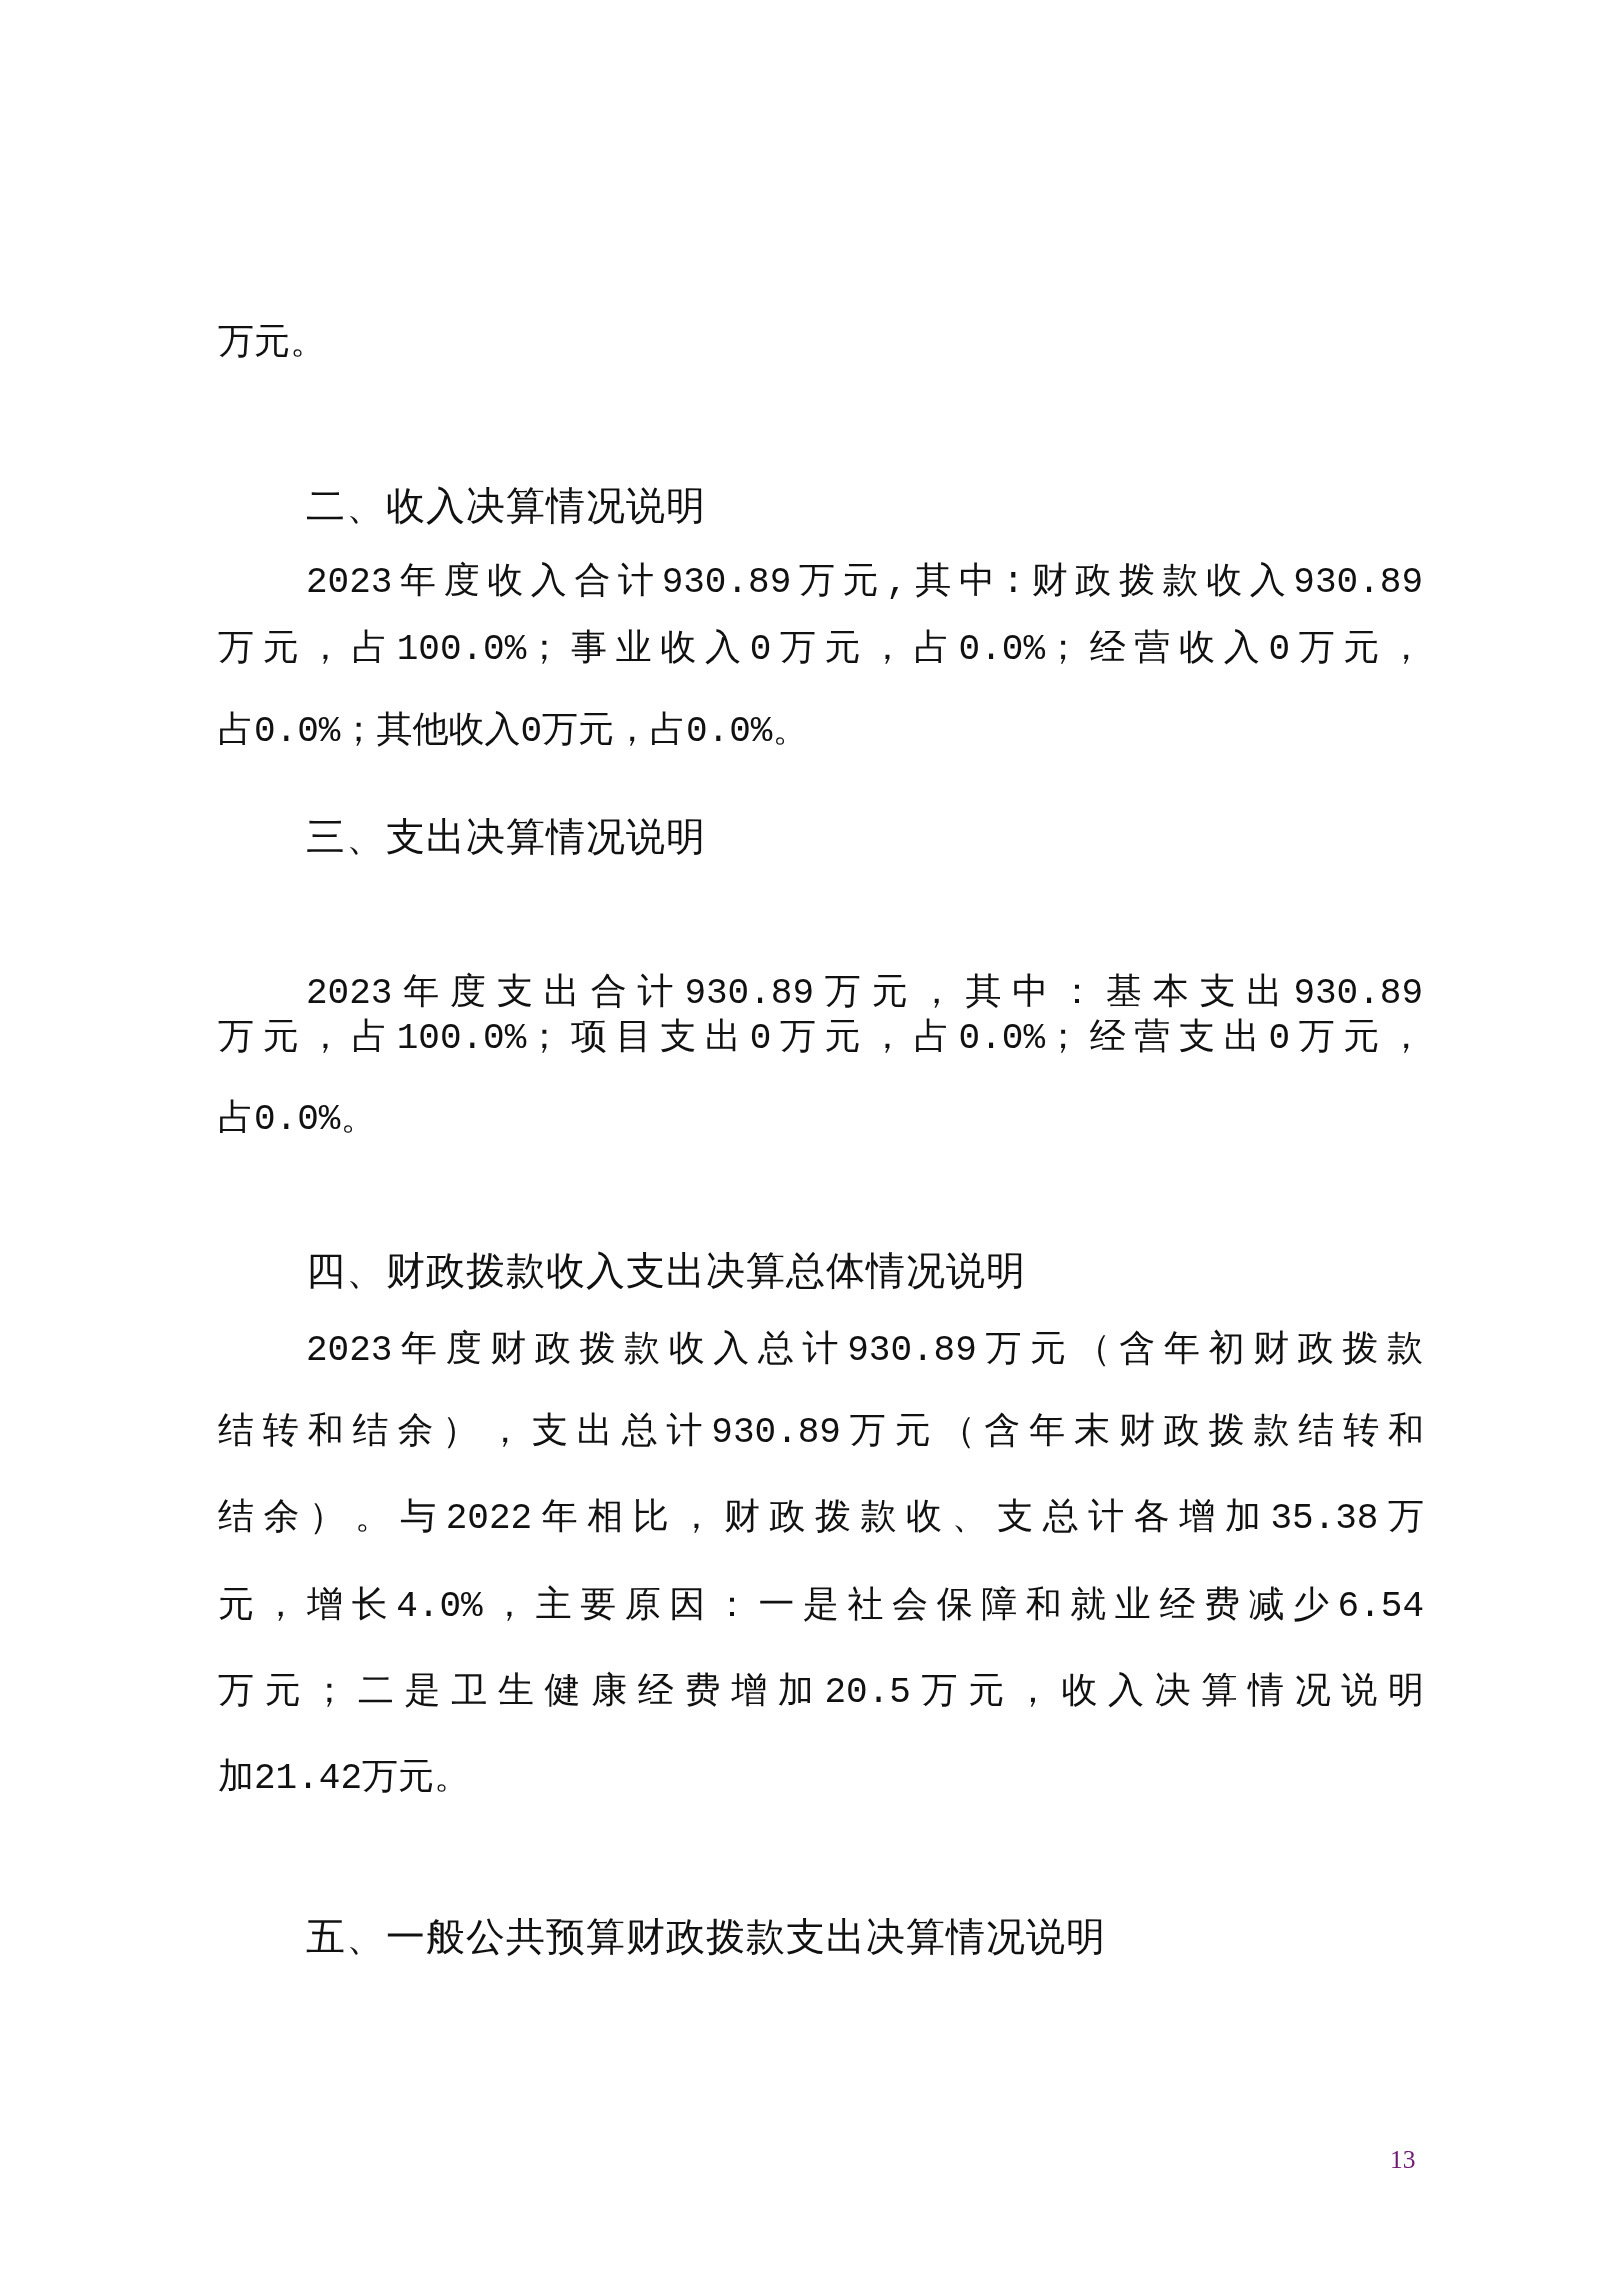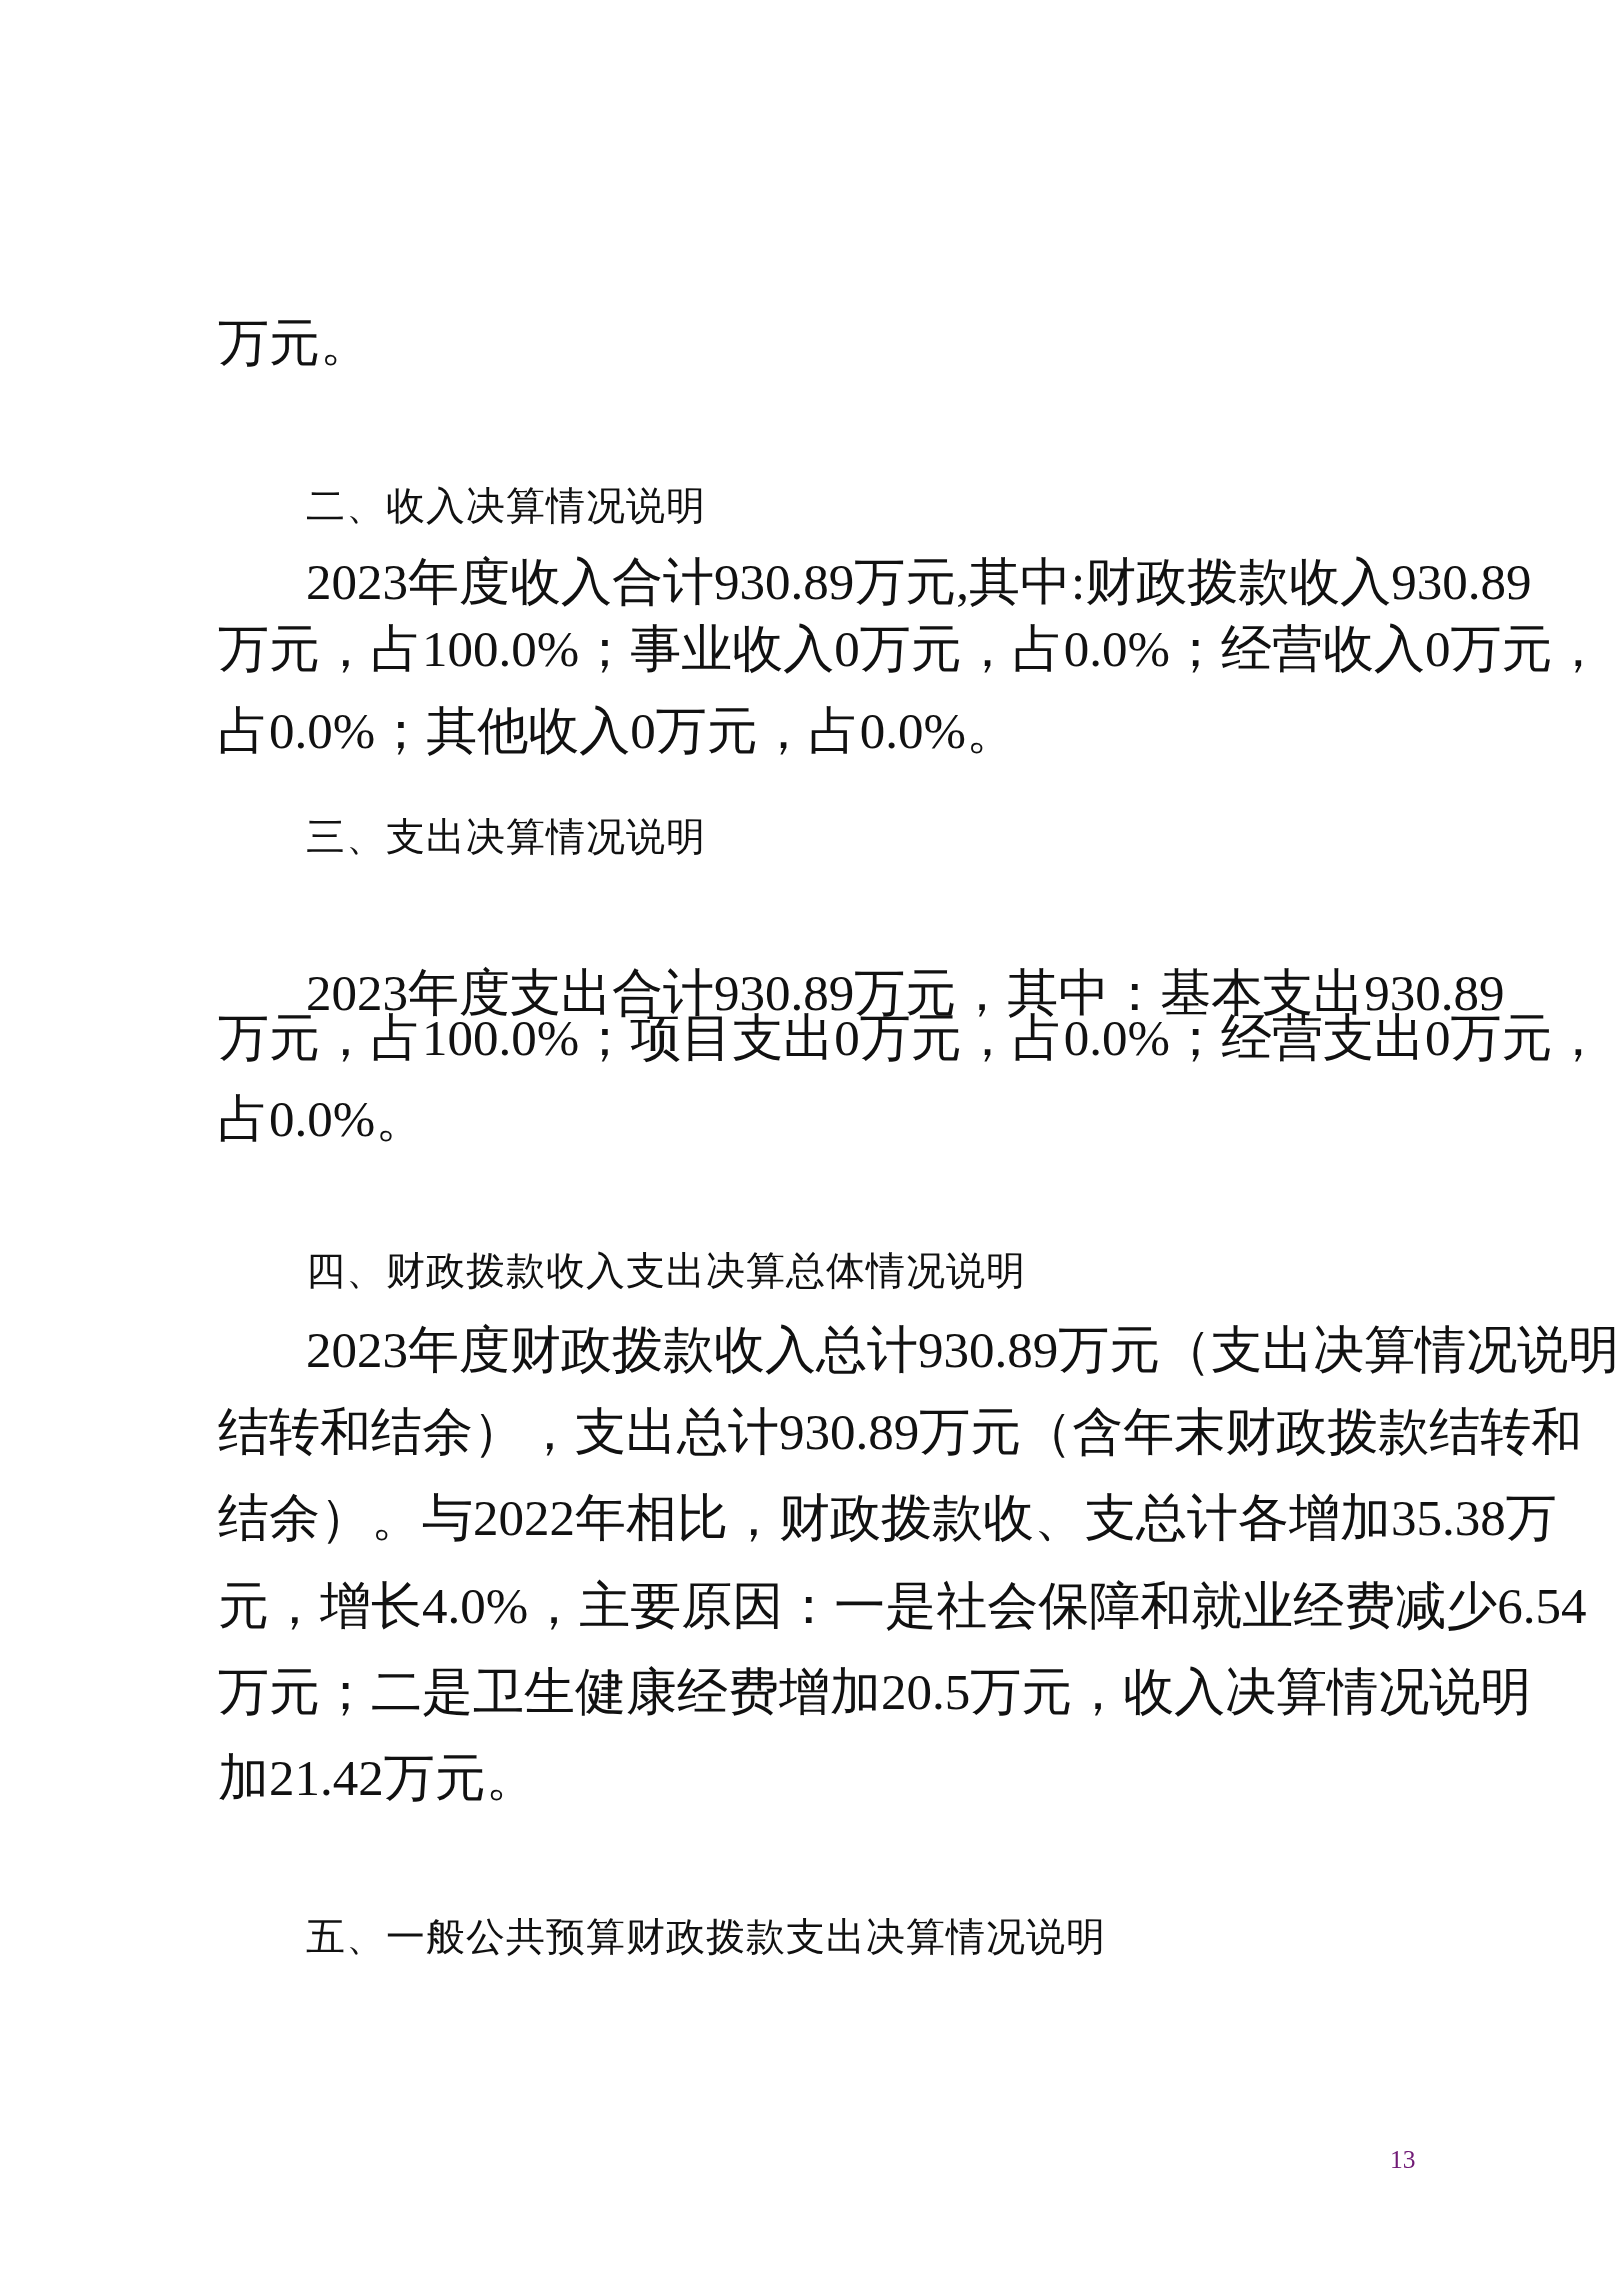--- a/index.html
+++ b/index.html
@@ -1,18 +1,18 @@
 <!DOCTYPE html>
 <html><head>
 <meta charset="utf-8">
 <style>
   html, body { margin:0; padding:0; background:#ffffff; }
   body { width:1621px; height:2293px; position:relative; overflow:hidden; color:#111; }
   .line { position:absolute; left:218px; width:1206px; white-space:nowrap;
-          font-family:Liberation Serif, serif; font-size:51px; line-height:49px;
+          font-family:Liberation Mono, monospace; font-size:36px; line-height:49px;
           text-align:justify; text-align-last:justify; }
   .line.last { text-align-last:left; }
   .indent { left:306px; width:1117px; }
   .heading { position:absolute; left:306px; white-space:nowrap;
              font-family:"DejaVu Sans","Liberation Sans",sans-serif; font-weight:normal;
              font-size:39px; line-height:49px; letter-spacing:1px; }
   .pagenum { position:absolute; left:1390px; top:2145px; font-family:"Liberation Serif","DejaVu Serif",serif;
              font-size:25.5px; color:#701a75; }
 </style>
 </head>
@@ -26,21 +26,21 @@
   <div class="line indent" style="top:558px">2023年度收入合计930.89万元,其中:财政拨款收入930.89</div>
   <div class="line" style="top:625px">万元，占100.0%；事业收入0万元，占0.0%；经营收入0万元，</div>
   <div class="line last" style="top:707px">占0.0%；其他收入0万元，占0.0%。</div>
 
   <div class="heading" style="top:812px">三、支出决算情况说明</div>
   <div class="line indent" style="top:969px">2023年度支出合计930.89万元，其中：基本支出930.89</div>
   <div class="line" style="top:1014px">万元，占100.0%；项目支出0万元，占0.0%；经营支出0万元，</div>
   <div class="line last" style="top:1095px">占0.0%。</div>
 
   <div class="heading" style="top:1246px">四、财政拨款收入支出决算总体情况说明</div>
-  <div class="line indent" style="top:1326px">2023年度财政拨款收入总计930.89万元（支出决算情况说明</div>
+  <div class="line indent" style="top:1326px">2023年度财政拨款收入总计930.89万元（含年初财政拨款</div>
   <div class="line" style="top:1408px">结转和结余），支出总计930.89万元（含年末财政拨款结转和</div>
   <div class="line" style="top:1494px">结余）。与2022年相比，财政拨款收、支总计各增加35.38万</div>
   <div class="line" style="top:1582px">元，增长4.0%，主要原因：一是社会保障和就业经费减少6.54</div>
   <div class="line" style="top:1668px">万元；二是卫生健康经费增加20.5万元，收入决算情况说明</div>
   <div class="line last" style="top:1754px">加21.42万元。</div>
 
   <div class="heading" style="top:1912px">五、一般公共预算财政拨款支出决算情况说明</div>
 
   <div class="pagenum">13</div>
 </div>

